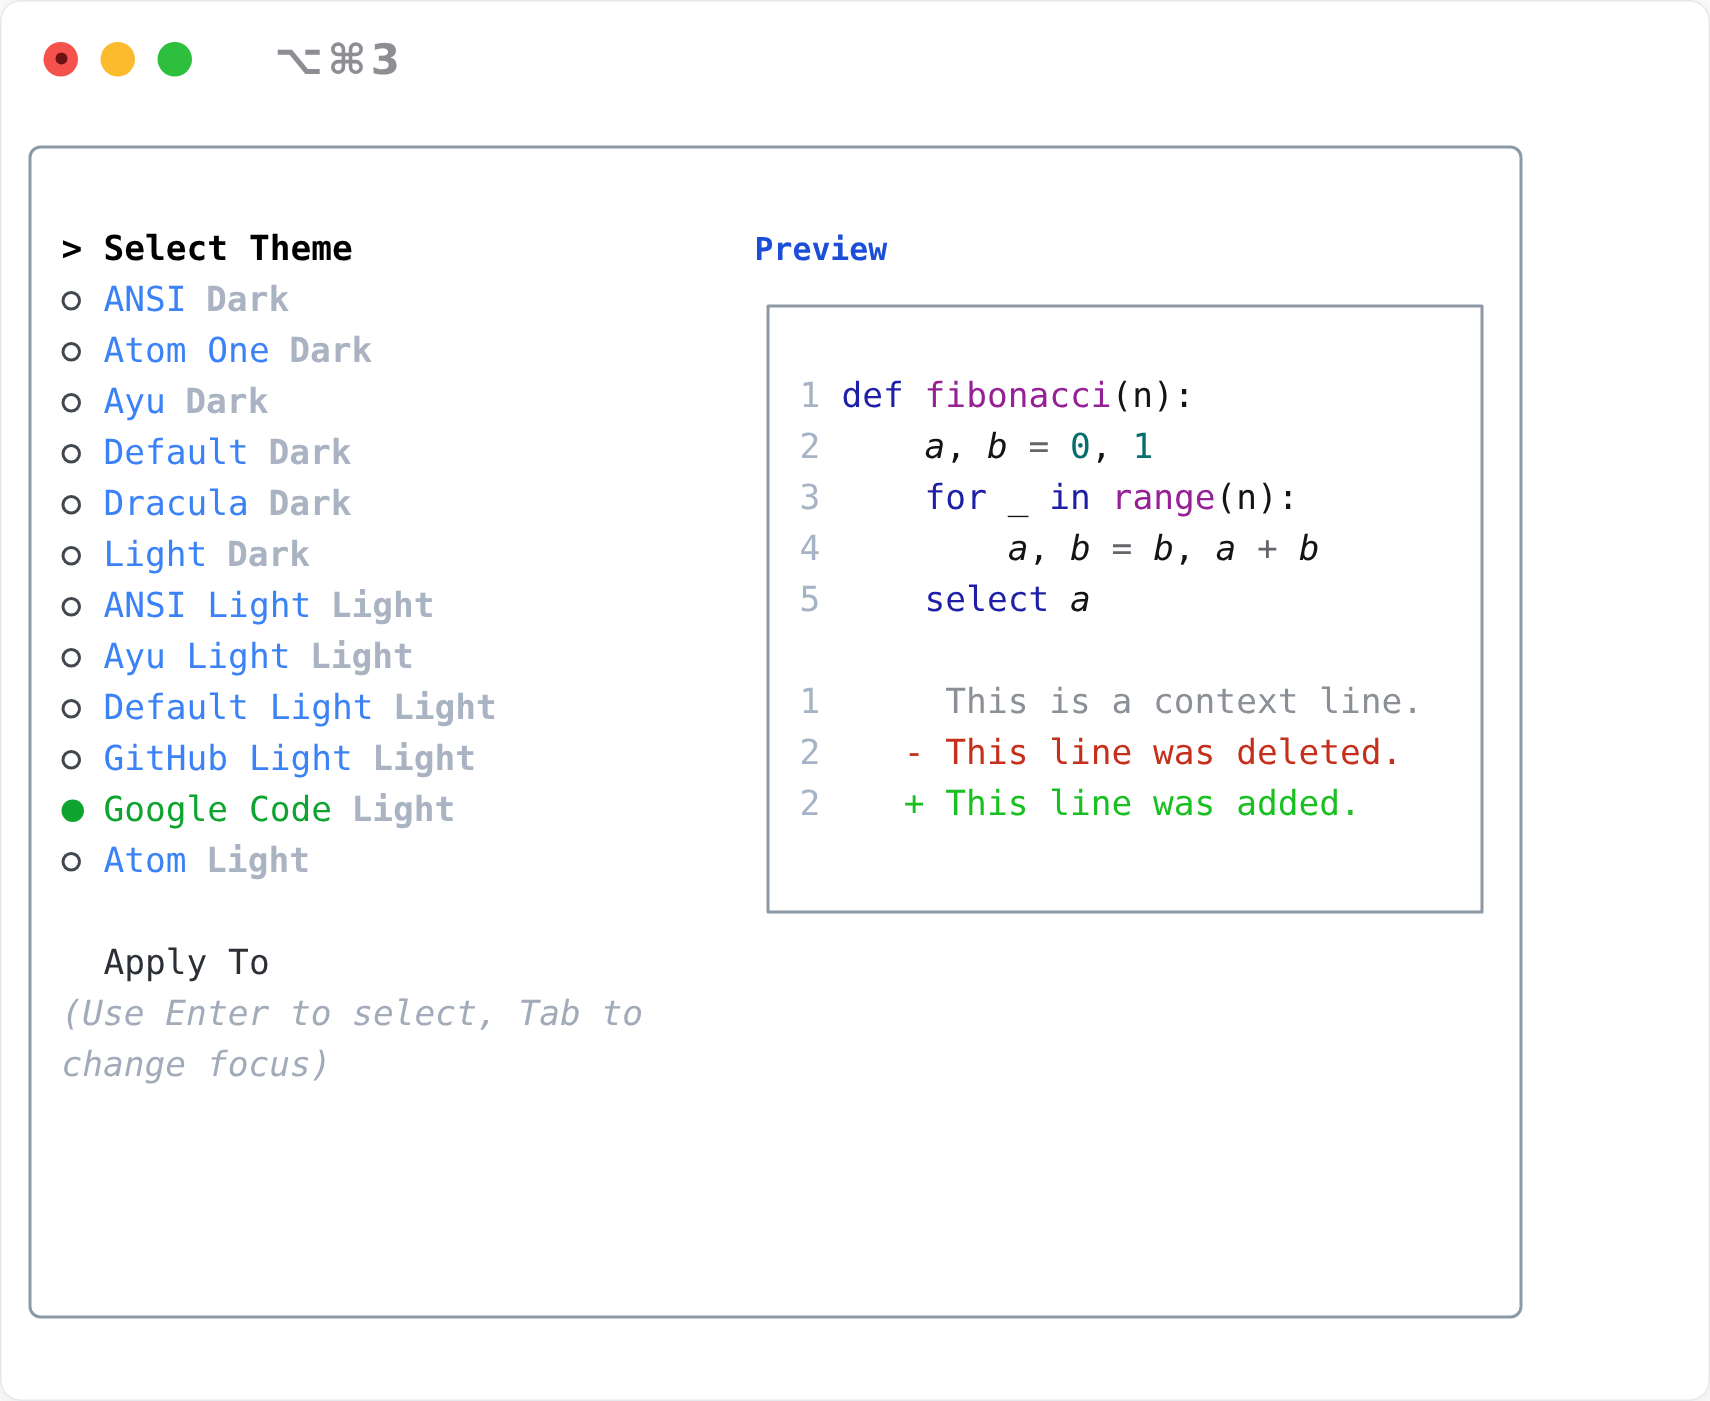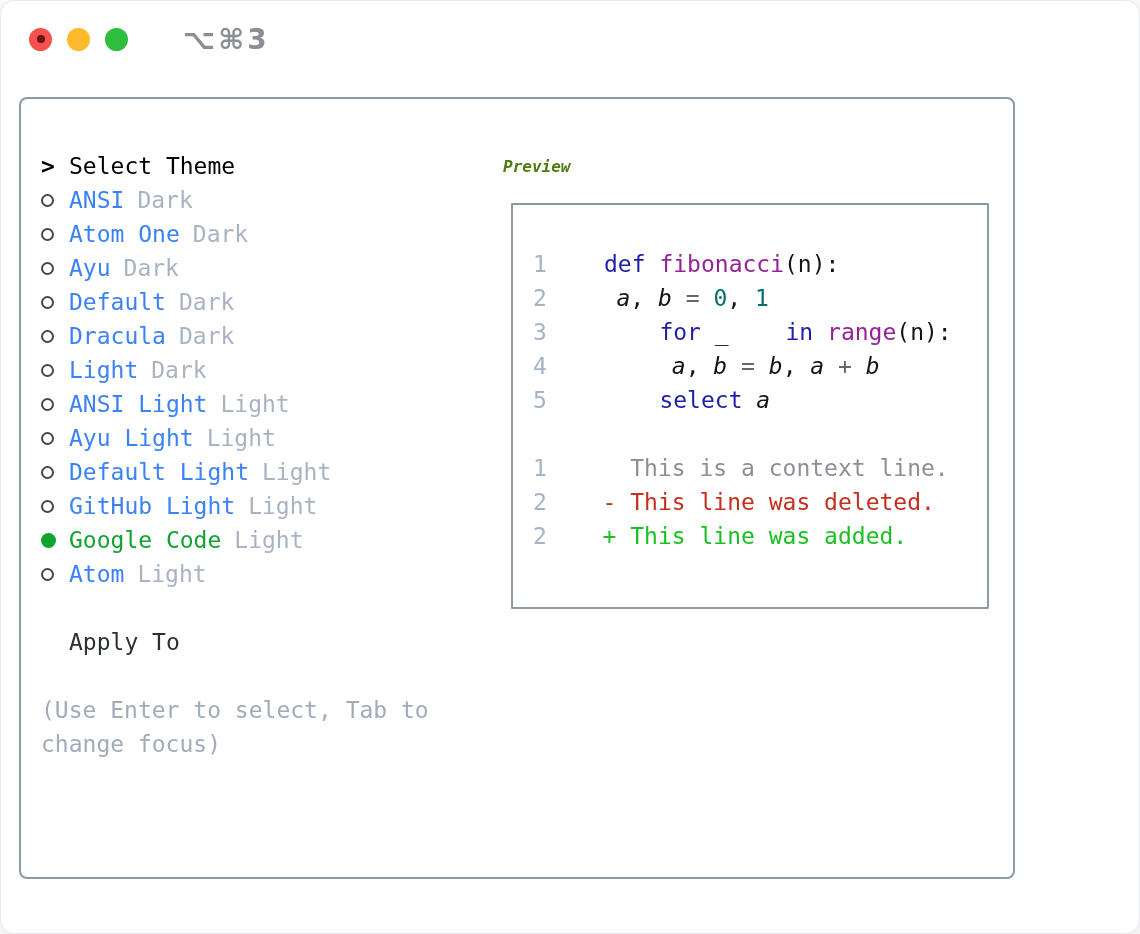--- a/index.html
+++ b/index.html
@@ -28,48 +28,48 @@
     position: absolute; left: 18px; top: 96px; width: 996px; height: 782px;
     border: 2px solid #8e99a6; border-radius: 8px; background: #fff;
   }
 
   .col-left  { position: absolute; left: 20px; top: 50px; width: 450px; }
   .col-right { position: absolute; left: 482px; top: 50px; width: 490px; }
 
   .row { height: 34px; display: flex; align-items: center; font-size: 23px; }
   .marker { width: 28px; flex: 0 0 28px; display: flex; align-items: center; }
   .caret { font-weight: 700; color: #000; font-size: 23px; }
-  .hdr-label { font-weight: 400; color: #000; text-align: right; }
+  .hdr-label { font-weight: 700; color: #000; text-align: right; }
 
   .radio { width: 13px; height: 13px; border-radius: 50%; border: 2px solid #43484f; background: transparent; }
   .radio.on { border: none; width: 15px; height: 15px; background: #0fa32f; }
 
   .t-name { color: #3b82f6; font-weight: 500; white-space: pre; }
-  .t-variant { color: #a9b3c2; font-weight: 400; margin-left: 13px; white-space: pre; }
+  .t-variant { color: #a9b3c2; font-weight: 700; margin-left: 13px; white-space: pre; }
   .item.selected .t-name { color: #0fa32f; }
 
   .applyto { margin-top: 34px; }
   .opt-name { color: #2b2f36; font-weight: 500; }
   .opt.selected .opt-name { color: #0fa32f; }
 
-  .hint { margin-top: 34px; width: 432px; font-size: 23px; line-height: 34px; color: #a2abba; }
+  .hint { width: 432px; font-size: 23px; line-height: 34px; color: #a2abba; font-style: italic; }
 
   
-  .preview-title { height: 34px; display: flex; align-items: center; font-size: 16px; font-weight: 700; color: #4d7c0f; font-style: italic; }
+  .preview-title { height: 34px; display: flex; align-items: center; font-size: 21px; font-weight: 700; color: #1d4ed8; }
   .preview-box {
     margin-top: 20px; margin-left: 8px;
     width: 478px; height: 406px;
     border: 2px solid #8e99a6; border-radius: 1px;
     padding: 42px 0 0 20px;
     background: #fff; overflow: hidden;
   }
   .pline { height: 34px; display: flex; align-items: center; font-size: 23px; white-space: pre; }
   .ln { flex: 0 0 28px; width: 28px; color: #a6b2c5; }
   .seg-plain { color: #141414; }
-  .seg-kw { color: #1e1ea6; margin-left: 43px; }
+  .seg-kw { color: #1e1ea6; }
   .seg-fn { color: #962196; }
   .seg-lit { color: #076e6e; }
   .seg-op { color: #64666b; }
   .seg-var { color: #141414; font-style: italic; }
   .seg-ctx { color: #8b8f96; }
   .seg-del { color: #c5301c; }
   .seg-add { color: #1ac022; text-align: center; }
 </style>
 </head>
 <body>

